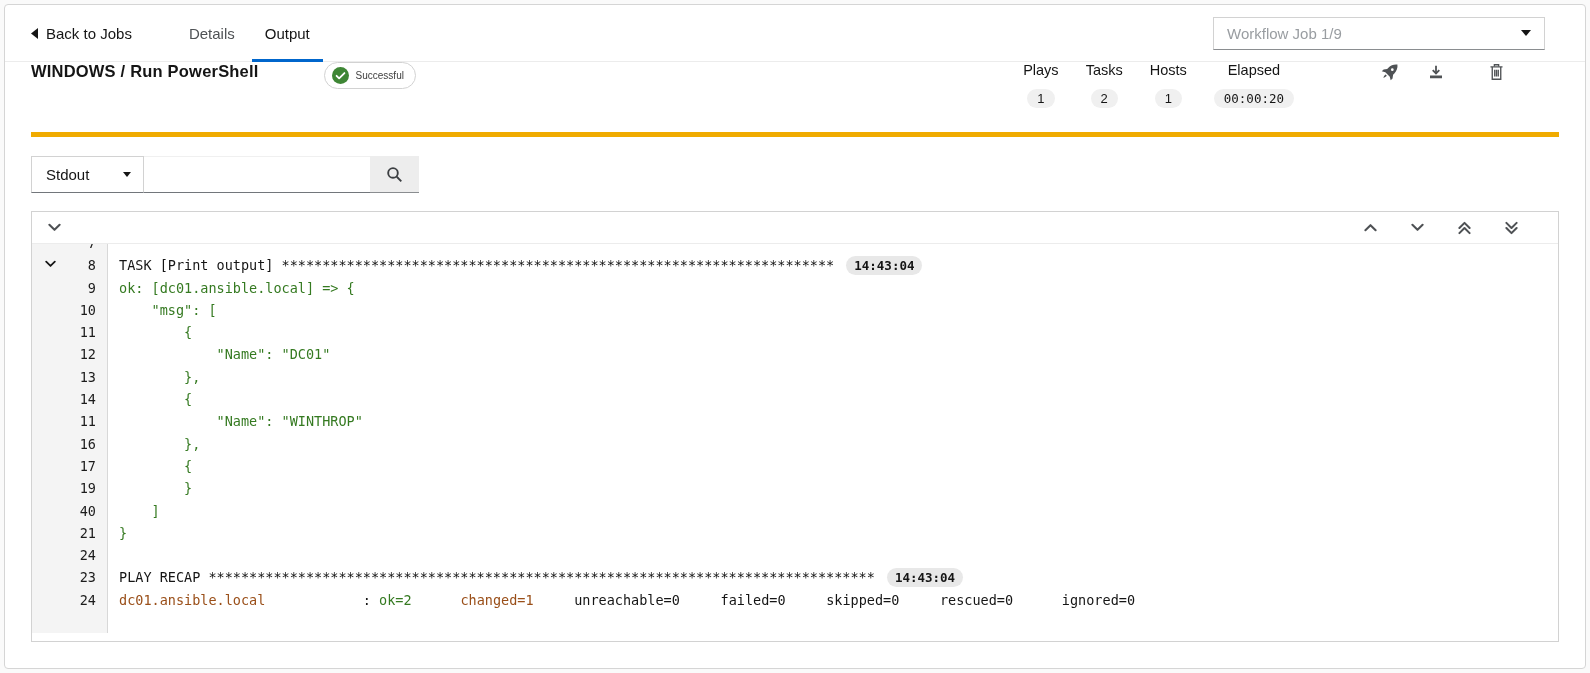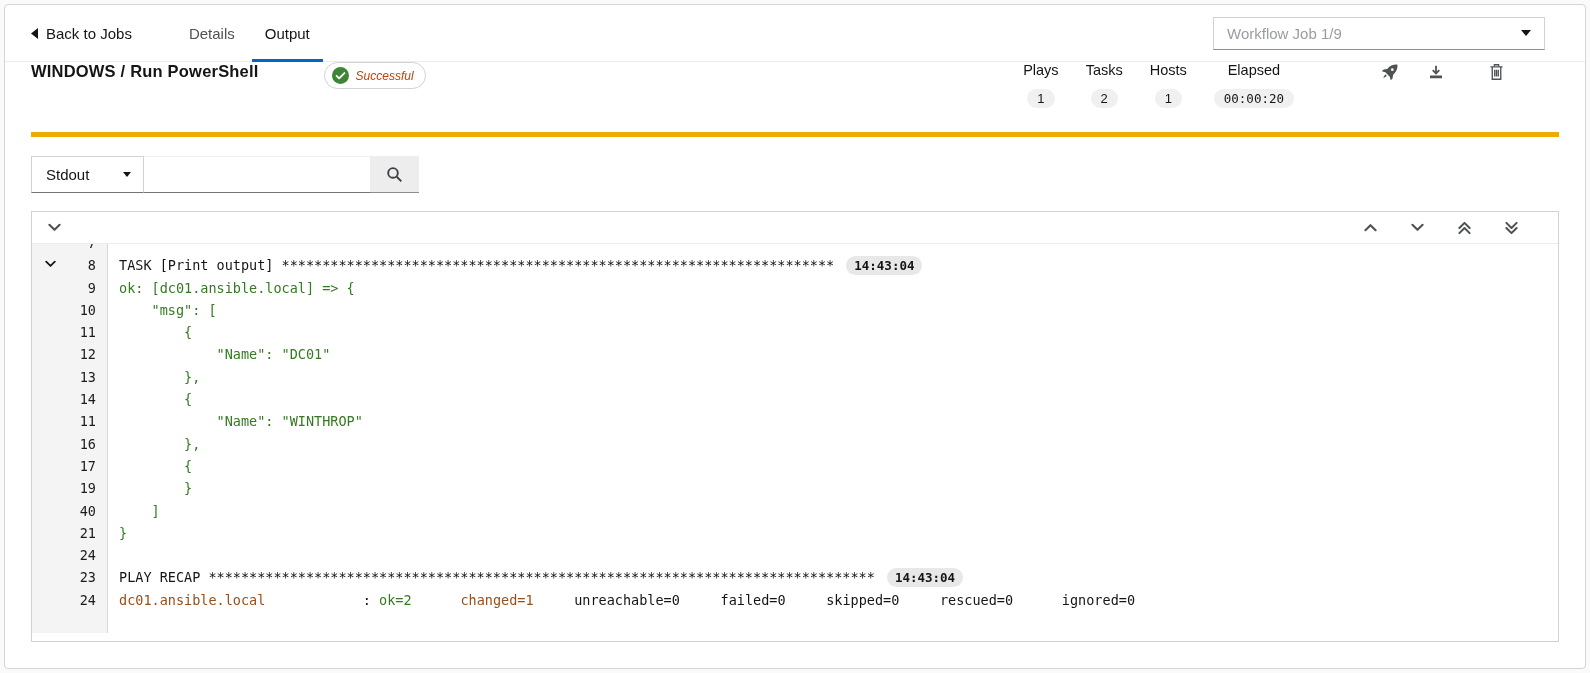--- a/index.html
+++ b/index.html
@@ -13,21 +13,21 @@
   .tab { position:relative; display:flex; align-items:center; padding:0 15px; font-size:15px; color:#4f5255; cursor:pointer; }
   .tab.active { color:#151515; }
   .tab.active::after { content:""; position:absolute; left:2px; right:2px; bottom:-1px; height:3px; background:#0066cc; }
   .wf-select { margin-left:auto; align-self:center; width:332px; height:33px; border:1px solid #d2d2d2; border-bottom-color:#8a8d90; background:#fff; display:flex; align-items:center; padding:0 13px; font-size:15px; color:#999da1; cursor:pointer; margin-right:14px; }
   .caret-down { width:0; height:0; border-left:5px solid transparent; border-right:5px solid transparent; border-top:6px solid #151515; margin-left:auto; }
 
   
   .header-row { height:70px; display:flex; align-items:flex-start; padding:0 26px;gap:47px; }
   .job-title { font-size:16.5px; font-weight:bold; color:#151515; letter-spacing:.2px; }
   .status-badge { margin-left:18px; height:27px; display:flex; align-items:center; gap:7px; border:1px solid #d2d2d2; border-radius:14px; padding:0 11px 0 7px; background:#fff; }
-  .status-badge span { font-size:12px; color:#c2410c;font-style:italic; }
+  .status-badge span { font-size:10px; color:#404040; }
   .stats { margin-left:auto; display:flex; align-items:center; gap:27px; }
   .stat { display:flex; align-items:center; gap:11px; font-size:14.5px; color:#151515;flex-direction:column; }
   .pill { background:#f0f0f0; border-radius:16px; padding:2px 10px; font-size:13px; color:#151515; }
   .pill.mono { font-family:"DejaVu Sans Mono",monospace; font-size:12.5px; }
   .actions { display:flex; align-items:center; margin-left:26px; margin-right:40px; }
   .action-btn { width:46px; display:flex; justify-content:center; cursor:pointer; }
   .action-btn.last { margin-left:14px; }
 
   .orange-bar { height:5px; margin:0 26px; }
 

